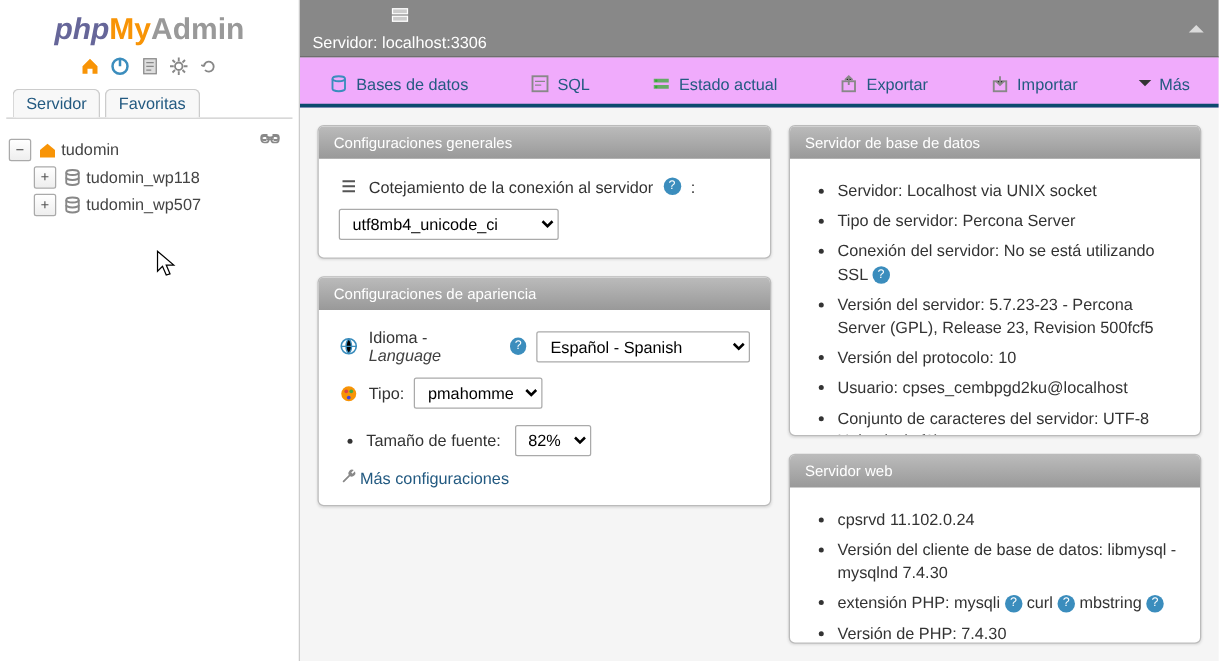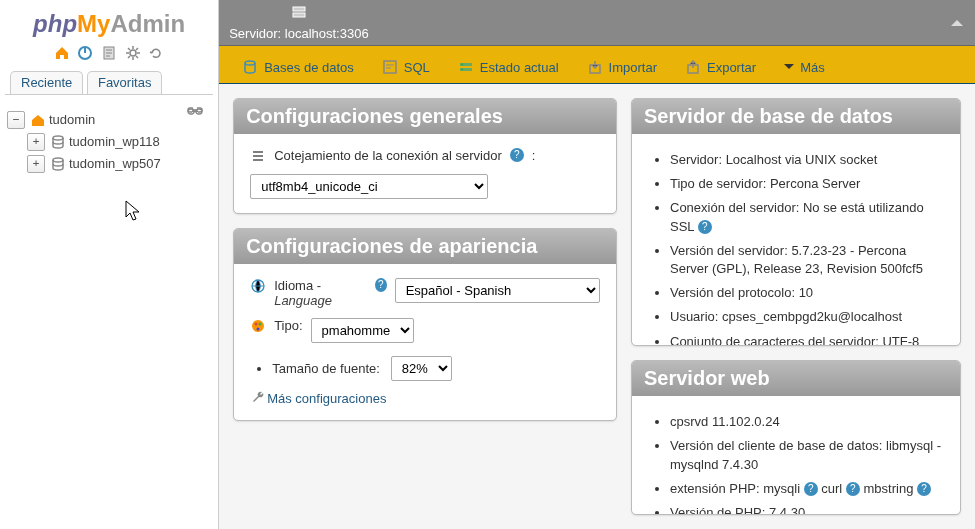--- a/index.html
+++ b/index.html
@@ -18,36 +18,36 @@
 .tree { padding: 6px 2px; font-size: 13px; }
 .tree-row { display: flex; align-items: center; padding: 2px 0; cursor: pointer; }
 .tree-row .pm { width: 18px; height: 18px; border: 1px solid #aaa; border-radius: 2px; background: linear-gradient(#fff,#eee); display: inline-flex; align-items: center; justify-content: center; font-size: 11px; margin-right: 2px; color: #555; font-family: monospace; }
 .tree-row .dbicon { width: 16px; height: 16px; margin: 0 3px; }
 .tree-children { margin-left: 20px; }
 .link-icon { float: right; margin: 4px 10px 0 0; }
 .main { flex: 1; background: #f5f5f5; display: flex; flex-direction: column; }
 .topbar { background: #888; color: #fff; padding: 4px 10px; display: flex; align-items: center; border-bottom: 1px solid #666; }
 .topbar .srv { display: flex; align-items: center; gap: 6px; flex-direction: column; }
 .topbar .collapse { margin-left: auto; opacity: 0.7; }
-.menubar { background: #eab308; border-bottom: 1px solid #0c4a6e; padding: 6px 10px 0; display: flex; gap: 2px; }
+.menubar { background: #f0abfc; border-bottom: 3px solid #0c4a6e; padding: 6px 10px 0; display: flex; gap: 2px; justify-content: space-between; }
 .menubar .tab { display: flex; align-items: center; gap: 6px; padding: 6px 12px 8px; border: 1px solid transparent; border-bottom: none; border-radius: 5px 5px 0 0; color: #235a81; cursor: pointer; }
 .menubar .tab .ic { width: 16px; height: 16px; }
 .dropdown-arrow { border: 5px solid transparent; border-top-color: #333; display: inline-block; margin-top: 4px; }
 .content { flex: 1; padding: 14px; display: flex; gap: 14px; overflow: auto; }
 .col { display: flex; flex-direction: column; gap: 14px; }
 .col.left { flex: 1; min-width: 0; }
 .col.right { width: 330px; }
 .panel { border: 1px solid #bbb; border-radius: 5px; background: #fff; overflow: hidden; box-shadow: 0 1px 2px rgba(0,0,0,0.1); }
-.panel h2 { background: linear-gradient(#bbb,#999); color: #fff; font-size: 20px; font-weight: bold; padding: 6px 12px; }
+.panel h2 { background: linear-gradient(#bbb,#999); color: #fff; font-size: 12px; font-weight: normal; padding: 6px 12px; }
 .panel-body { padding: 14px 16px; }
-.field-row { display: flex; align-items: flex-start; gap: 8px; margin-bottom: 10px; color: #333; }
+.field-row { display: flex; align-items: center; gap: 8px; margin-bottom: 10px; color: #333; }
 .field-row label { color: #333; }
 .field-row .lang-it { font-style: italic; color: #404040; }
 select { border: 1px solid #aaa; padding: 3px 6px; border-radius: 2px; background: #fff; font-size: 13px; }
-.wide { width: 238px; }
+.wide { width: 176px; }
 ul.info { list-style: disc; padding-left: 22px; }
 ul.info li { padding: 3px 0; color: #333; line-height: 1.4; }
 .help-icon { display: inline-block; width: 14px; height: 14px; border-radius: 50%; background: #3b8dbd; color: #fff; font-size: 10px; text-align: center; line-height: 14px; vertical-align: middle; }
 .more-link { display: flex; align-items: center; gap: 1px; color: #235a81; cursor: pointer; padding-top: 6px; }
 .cursor { position: absolute; left: 125px; top: 200px; pointer-events: none; z-index: 100; }
 svg { display: block; }
 .ic-db { fill: none; stroke: #888; stroke-width: 1.5; }
 </style>
 </head>
 <body>
@@ -71,21 +71,21 @@
           </svg></span>
       <span><svg viewBox="0 0 16 16">
             <circle cx="8" cy="8" r="3" fill="none" stroke="#888" stroke-width="1.5"></circle>
             <path stroke="#888" stroke-width="1.5" d="M8 1v3M8 12v3M1 8h3M12 8h3M3 3l2 2M11 11l2 2M13 3l-2 2M5 11l-2 2"></path>
           </svg></span>
       <span><svg viewBox="0 0 16 16">
             <path fill="none" stroke="#888" stroke-width="1.5" d="M4 8a4 4 0 1 1 1 3M4 8l-2-1M4 8l1-2"></path>
           </svg></span>
     </div>
     <div class="tabs-small">
-      <a>Reciente</a>
+      <a>Servidor</a>
       <a>Favoritas</a>
     </div>
     <span class="link-icon">
         <svg width="16" height="10" viewBox="0 0 16 10">
           <path fill="none" stroke="#888" stroke-width="1.5" d="M5 5H3a2 2 0 1 1 0-0 2 2 0 0 1 0-4h3M11 5h2a2 2 0 0 0 0-4h-3M5 3h6"></path>
           <rect x="1" y="2" width="6" height="5" rx="2.5" fill="none" stroke="#888" stroke-width="1.3"></rect>
           <rect x="9" y="2" width="6" height="5" rx="2.5" fill="none" stroke="#888" stroke-width="1.3"></rect>
           <line x1="5" y1="4.5" x2="11" y2="4.5" stroke="#888" stroke-width="1.3"></line>
         </svg>
       </span>
@@ -171,33 +171,33 @@
               <circle cx="4" cy="5.5" r="1" fill="#3a3"></circle>
               <circle cx="4" cy="10.5" r="1" fill="#3a3"></circle>
             </svg>
           </span>
         <span>Estado actual</span>
       </div>
       <div class="tab">
         <span class="ic">
             <svg viewBox="0 0 16 16">
               <rect x="3" y="6" width="10" height="8" fill="none" stroke="#888" stroke-width="1.5"></rect>
+              <path stroke="#888" stroke-width="1.5" d="M8 2v7M5 5l3-3 3 3"></path>
+            </svg>
+          </span>
+        <span>Exportar</span>
+      </div>
+      <div class="tab">
+        <span class="ic">
+            <svg viewBox="0 0 16 16">
+              <rect x="3" y="6" width="10" height="8" fill="none" stroke="#888" stroke-width="1.5"></rect>
               <path stroke="#888" stroke-width="1.5" d="M8 2v7M5 6l3 3 3-3"></path>
             </svg>
           </span>
         <span>Importar</span>
-      </div>
-      <div class="tab">
-        <span class="ic">
-            <svg viewBox="0 0 16 16">
-              <rect x="3" y="6" width="10" height="8" fill="none" stroke="#888" stroke-width="1.5"></rect>
-              <path stroke="#888" stroke-width="1.5" d="M8 2v7M5 5l3-3 3 3"></path>
-            </svg>
-          </span>
-        <span>Exportar</span>
       </div>
       <div class="tab">
         <span class="dropdown-arrow"></span>
         <span>Más</span>
       </div>
     </div>
 
     <div class="content">
       <div class="col left">
         <div class="panel">

